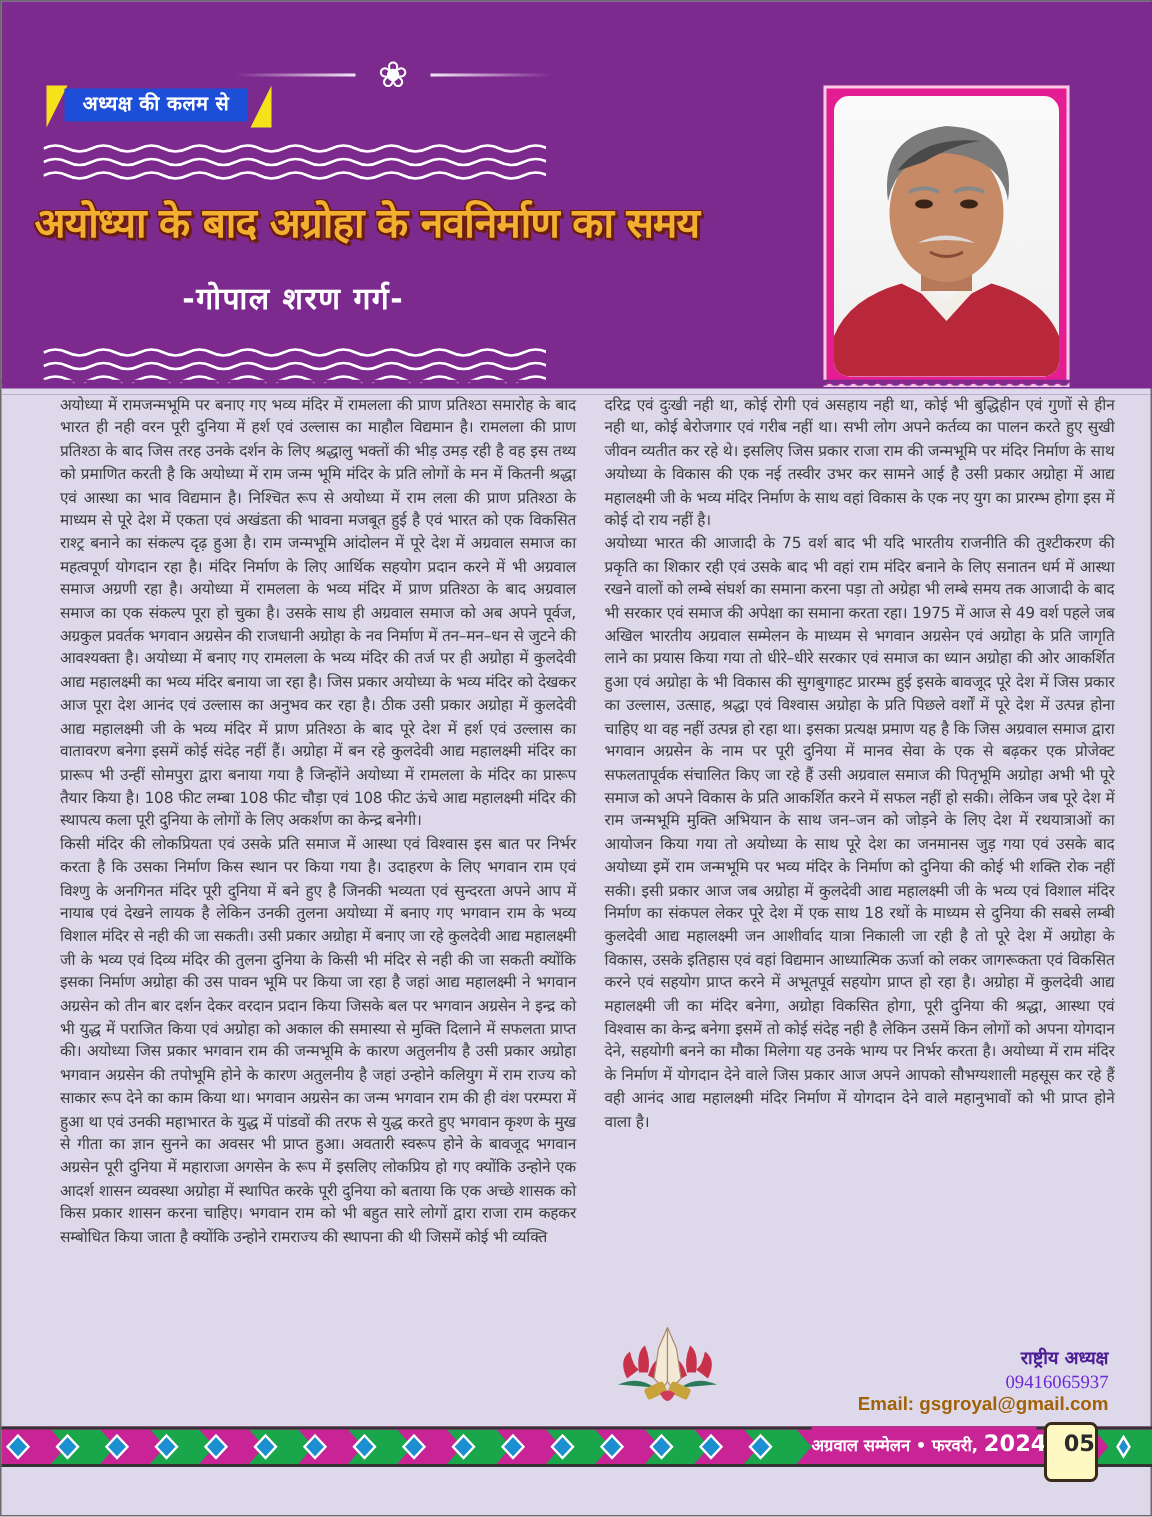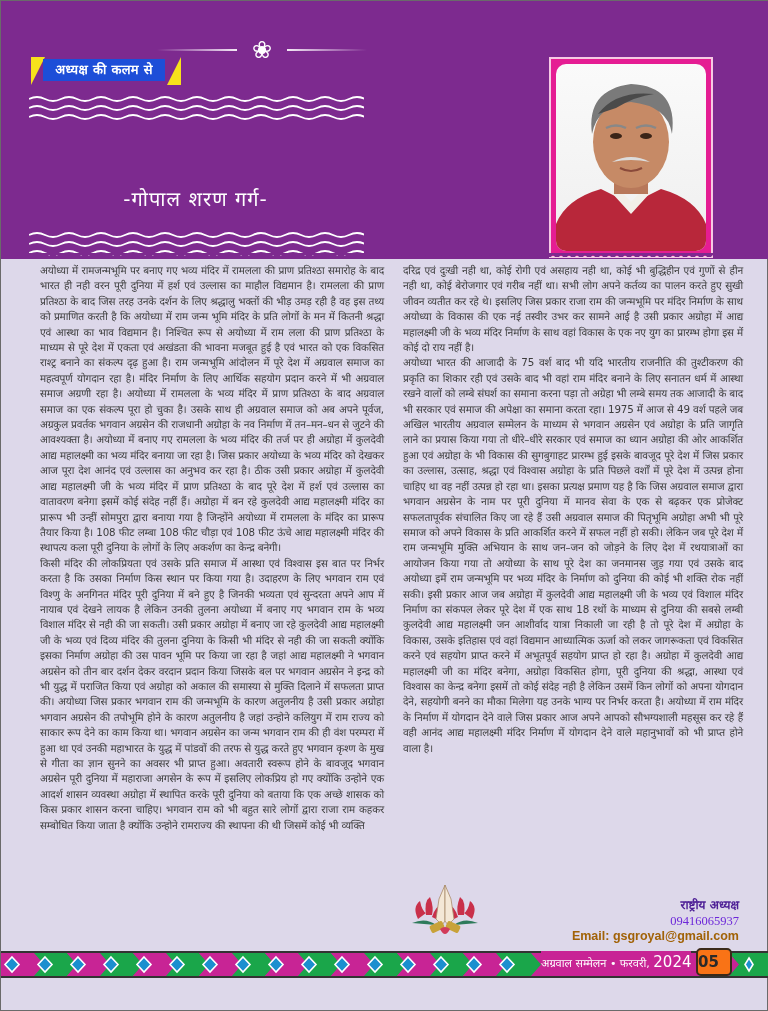--- a/index.html
+++ b/index.html
@@ -57,21 +57,21 @@
   .waves svg { display: block; }
 
   .headline {
     position: absolute; left: 22px; top: 128px; width: 345px;
     font-size: 27px; font-weight: bold; color: #f3b030;
     text-shadow: 2px 2px 0 #6b1d10, -1px -1px 0 #6b1d10, 1px -1px 0 #6b1d10, -1px 1px 0 #6b1d10;
     white-space: nowrap; letter-spacing: -0.5px; text-align: center;
   }
   .byline {
     position: absolute; left: 22px; top: 184px; width: 345px;
-    font-size: 20px; font-weight: normal; color: #fff; text-align: center;
+    font-size: 20px; font-weight: bold; color: #fff; text-align: center;
     letter-spacing: 1px;
   }
 
   .photo-frame {
     position: absolute; left: 548px; top: 56px; width: 164px; height: 201px;
     background: #e51d93; border: 2px solid #f6c9e4; box-sizing: border-box;
   }
   .photo {
     position: absolute; left: 5px; top: 5px; right: 5px; bottom: 5px;
     border-radius: 10px; overflow: hidden;
@@ -101,28 +101,28 @@
   }
 
   
   .footer-band {
     position: absolute; left: 0; top: 950px; width: 768px; height: 23px;
     background: #c82495; border-top: 2px solid #333; border-bottom: 2px solid #333; box-sizing: content-box;
   }
   .band-diamonds { position: absolute; inset: 0; }
   .footer-label {
     position: absolute; left: 540px; top: 950px; height: 23px; width: 150px;
-    background: #c82495; color: #fff; font-size: 11px; font-weight: normal;
+    background: #c82495; color: #fff; font-size: 11px; font-weight: bold;
     line-height: 23px; text-align: right; padding-right: 6px; box-sizing: border-box; white-space: nowrap;
   }
   .footer-label .year { font-size: 15px; }
   .page-num {
-    position: absolute; left: 695px; top: 947px; width: 36px; height: 28px;
-    background: #f97316; border: 2px solid #3a2a1a; border-radius: 5px; box-sizing: border-box;
-    color: #2a2a2a; font-size: 15px; font-weight: bold; text-align: left; line-height: 24px;
+    position: absolute; left: 695px; top: 947px; width: 36px; height: 40px;
+    background: #fef9c3; border: 2px solid #3a2a1a; border-radius: 5px; box-sizing: border-box;
+    color: #2a2a2a; font-size: 15px; font-weight: bold; text-align: right; line-height: 24px;
   }
 </style>
 </head>
 <body>
 
 <div class="page">
 
   <div class="header">
 
     <div class="ornament">
@@ -141,20 +141,21 @@
       <svg width="335" height="30" viewBox="0 0 335 30">
         <defs>
           <path id="wv" d="M0 4 q8 -4 16 0 t16 0 t16 0 t16 0 t16 0 t16 0 t16 0 t16 0 t16 0 t16 0 t16 0 t16 0 t16 0 t16 0 t16 0 t16 0 t16 0 t16 0 t16 0 t16 0 t16 0" fill="none" stroke="#fff" stroke-width="1.8"></path>
         </defs>
         <use href="#wv" y="2"></use>
         <use href="#wv" y="11"></use>
         <use href="#wv" y="20"></use>
       </svg>
     </div>
 
+    <div class="headline">अयोध्या के बाद अग्रोहा के नवनिर्माण का समय</div>
     <div class="byline">-गोपाल शरण गर्ग-</div>
 
     <div class="waves" style="top:228px;">
       <svg width="335" height="30" viewBox="0 0 335 30">
         <use href="#wv" y="2"></use>
         <use href="#wv" y="11"></use>
         <use href="#wv" y="20"></use>
       </svg>
     </div>
 

